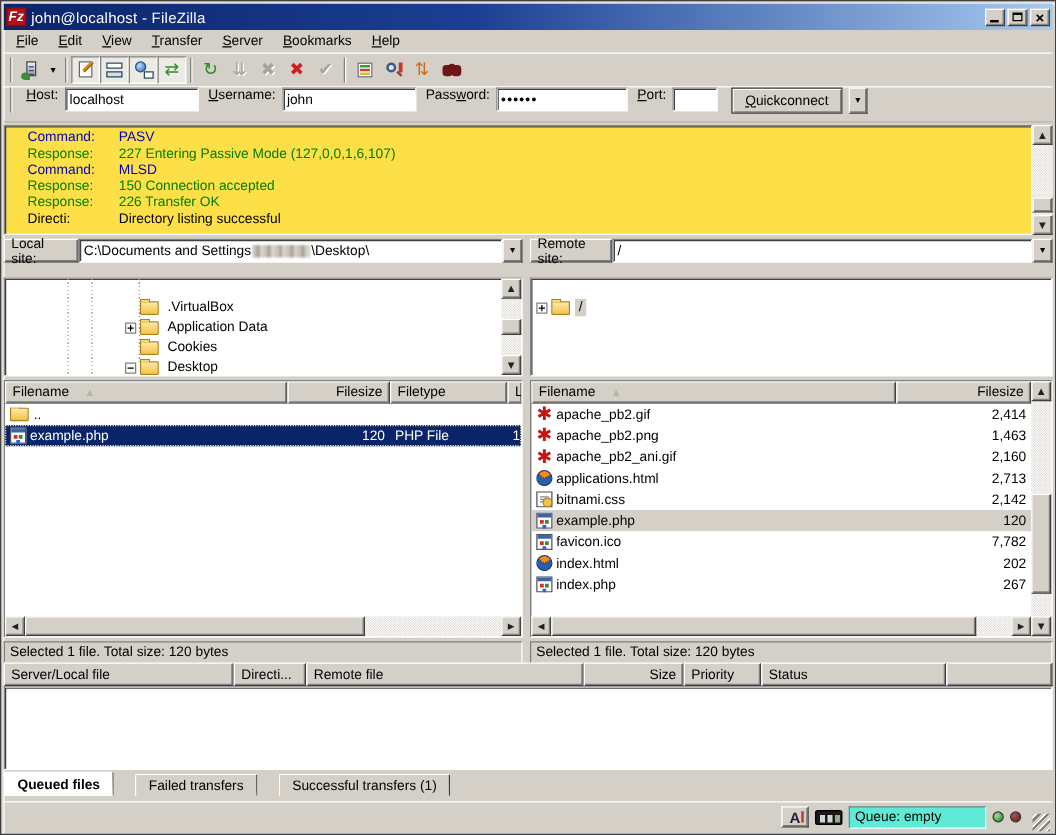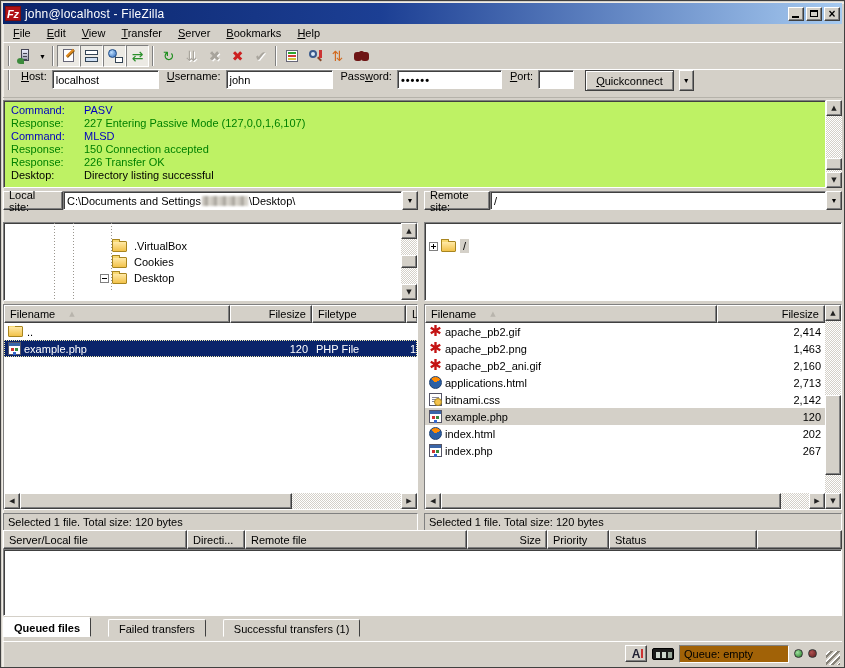--- a/index.html
+++ b/index.html
@@ -63,22 +63,22 @@
   .quickbar{position:absolute;left:3px;top:69px;right:3px;height:29px;display:flex;align-items:flex-start;gap:5px;padding-left:2px;border-top:1px solid #fff;border-bottom:1px solid #b5b2aa;}
   .qlabel{margin-left:3px;}
   .qinput{height:19px;padding:2px 3px;font-size:11px;display:flex;align-items:center;white-space:pre;}
   .w-host{width:107px;} .w-user{width:107px;} .w-pass{width:105px;letter-spacing:1px;font-weight:bold;} .w-port{width:36px;}
   .qbtn{height:21px;padding:0 10px;display:flex;align-items:center;background:#d4d0c8;border:1px solid #404040;
     box-shadow:inset 1px 1px 0 #fff, inset -1px -1px 0 #808080;margin-left:6px;}
   .qdrop{width:15px;height:21px;display:flex;align-items:center;justify-content:center;font-size:7px;}
 
   
   .logwrap{position:absolute;left:3px;top:100px;right:3px;height:88px;display:flex;}
-  .log{flex:1;background:#bef264;border:1px solid;border-color:#808080 #fff #fff #808080;box-shadow:inset 1px 1px 0 #404040;
-    padding:3px 2px 0 7px;overflow:hidden;}
+  .log{flex:1;background:#fde047;border:1px solid;border-color:#808080 #fff #fff #808080;box-shadow:inset 1px 1px 0 #404040;
+    padding:3px 2px 0 18px;overflow:hidden;}
   .logline{display:flex;line-height:13px;}
   .loglabel{width:73px;flex:none;}
   .t-command{color:#0000bf;} .t-response{color:#008000;} .t-status{color:#000;}
 
   
   .vscroll{width:16px;flex:none;display:flex;flex-direction:column;position:relative;
     background-image:linear-gradient(45deg,#d4d0c8 25%,transparent 25%,transparent 75%,#d4d0c8 75%),linear-gradient(45deg,#d4d0c8 25%,transparent 25%,transparent 75%,#d4d0c8 75%);
     background-size:2px 2px;background-position:0 0,1px 1px;background-color:#fff;}
   .hscroll{height:16px;display:flex;position:relative;flex:none;
     background-image:linear-gradient(45deg,#d4d0c8 25%,transparent 25%,transparent 75%,#d4d0c8 75%),linear-gradient(45deg,#d4d0c8 25%,transparent 25%,transparent 75%,#d4d0c8 75%);
@@ -150,21 +150,21 @@
   .tab{height:18px;padding:2px 10px 0 10px;background:#d4d0c8;border:1px solid;border-color:#fff #404040 #d4d0c8 #fff;border-radius:2px 2px 0 0;margin-right:1px;display:flex;align-items:center;}
   .tab.active{background:#fff;font-weight:bold;height:20px;border-bottom-color:#fff;}
 
   
   .statusbar{position:absolute;left:3px;right:3px;bottom:3px;height:24px;border-top:1px solid #fff;display:flex;align-items:center;justify-content:flex-end;gap:5px;padding:0 2px;}
   .sbicon{width:22px;height:17px;display:flex;align-items:center;justify-content:center;position:relative;}
   .ascii-a{font-weight:bold;font-size:12px;color:#223;}
   .ascii-a::after{content:"";position:absolute;right:3px;top:3px;width:2px;height:9px;background:#c33;}
   .lcd{width:22px;height:12px;background:#1a1a1a;border-radius:2px;border:1px solid #000;position:relative;}
   .lcd::before{content:"";position:absolute;left:3px;top:3px;width:4px;height:6px;background:#cfd8cf;box-shadow:6px 0 0 #cfd8cf,12px 0 0 #9aa89a;}
-  .queuepanel{width:110px;height:18px;background:#a16207;border:1px solid;border-color:#808080 #fff #fff #808080;display:flex;align-items:center;padding:0 4px;}
+  .queuepanel{width:110px;height:18px;background:#5eead4;border:1px solid;border-color:#808080 #fff #fff #808080;display:flex;align-items:center;padding:0 4px;}
   .led{width:9px;height:9px;border-radius:50%;border:1px solid #333;}
   .led-green{background:radial-gradient(circle at 35% 35%,#9fe09f,#1f7a1f);}
   .led-red{background:radial-gradient(circle at 35% 35%,#b05050,#5e1f1f);}
   .grip{width:14px;height:14px;align-self:flex-end;margin-left:4px;
     background:repeating-linear-gradient(135deg,transparent 0 2px,#fff 2px 3px,#868278 3px 5px);}
 </style>
 </head>
 <body>
 
 <div class="window">
@@ -308,21 +308,21 @@
         </div>
         <div class="logline t-response">
           <span class="loglabel">Response:</span>
           <span class="logtext">150 Connection accepted</span>
         </div>
         <div class="logline t-response">
           <span class="loglabel">Response:</span>
           <span class="logtext">226 Transfer OK</span>
         </div>
         <div class="logline t-status">
-          <span class="loglabel">Desktop:</span>
+          <span class="loglabel">Directi:</span>
           <span class="logtext">Directory listing successful</span>
         </div>
       </div>
     <div class="vscroll" style="height:88px;">
       <div class="sbtn raised">▲</div>
       <div class="vthumb raised" style="top:58px;height:12px;"></div>
       <div class="sbtn raised" style="position:absolute;bottom:0;">▼</div>
     </div>
   </div>
 
@@ -340,20 +340,25 @@
       <div class="tree" id="local-tree">
         <div class="tguide" style="left:50px;"></div>
         <div class="tguide" style="left:69px;"></div>
         <div class="tguide" style="left:107px;bottom:8px;"></div>
       <div class="trow" style="padding-left: 96px;">
             <span class="exp-slot"></span>
             <span class="fold"></span>
             <span class="tlabel">.VirtualBox</span>
           </div>
           <div class="trow" style="padding-left: 96px;">
+            <span class="expander plus"></span>
+            <span class="fold"></span>
+            <span class="tlabel">Application Data</span>
+          </div>
+          <div class="trow" style="padding-left: 96px;">
             <span class="exp-slot"></span>
             <span class="fold"></span>
             <span class="tlabel">Cookies</span>
           </div>
           <div class="trow" style="padding-left: 96px;">
             <span class="expander minus"></span>
             <span class="fold"></span>
             <span class="tlabel">Desktop</span>
           </div>
         </div>
@@ -453,20 +458,24 @@
             </div>
             <div class="lrow grid-remote">
               <div class="cell"><span class="fi fi-css"></span><span>bitnami.css</span></div>
               <div class="cell num">2,142</div>
             </div>
             <div class="lrow grid-remote sel-inactive">
               <div class="cell"><span class="fi fi-php"></span><span>example.php</span></div>
               <div class="cell num">120</div>
             </div>
             <div class="lrow grid-remote">
+              <div class="cell"><span class="fi fi-php"></span><span>favicon.ico</span></div>
+              <div class="cell num">7,782</div>
+            </div>
+            <div class="lrow grid-remote">
               <div class="cell"><span class="fi fi-html"></span><span>index.html</span></div>
               <div class="cell num">202</div>
             </div>
             <div class="lrow grid-remote">
               <div class="cell"><span class="fi fi-php"></span><span>index.php</span></div>
               <div class="cell num">267</div>
             </div>
           </div>
         <div class="hscroll">
           <div class="sbtn raised">◀</div>

